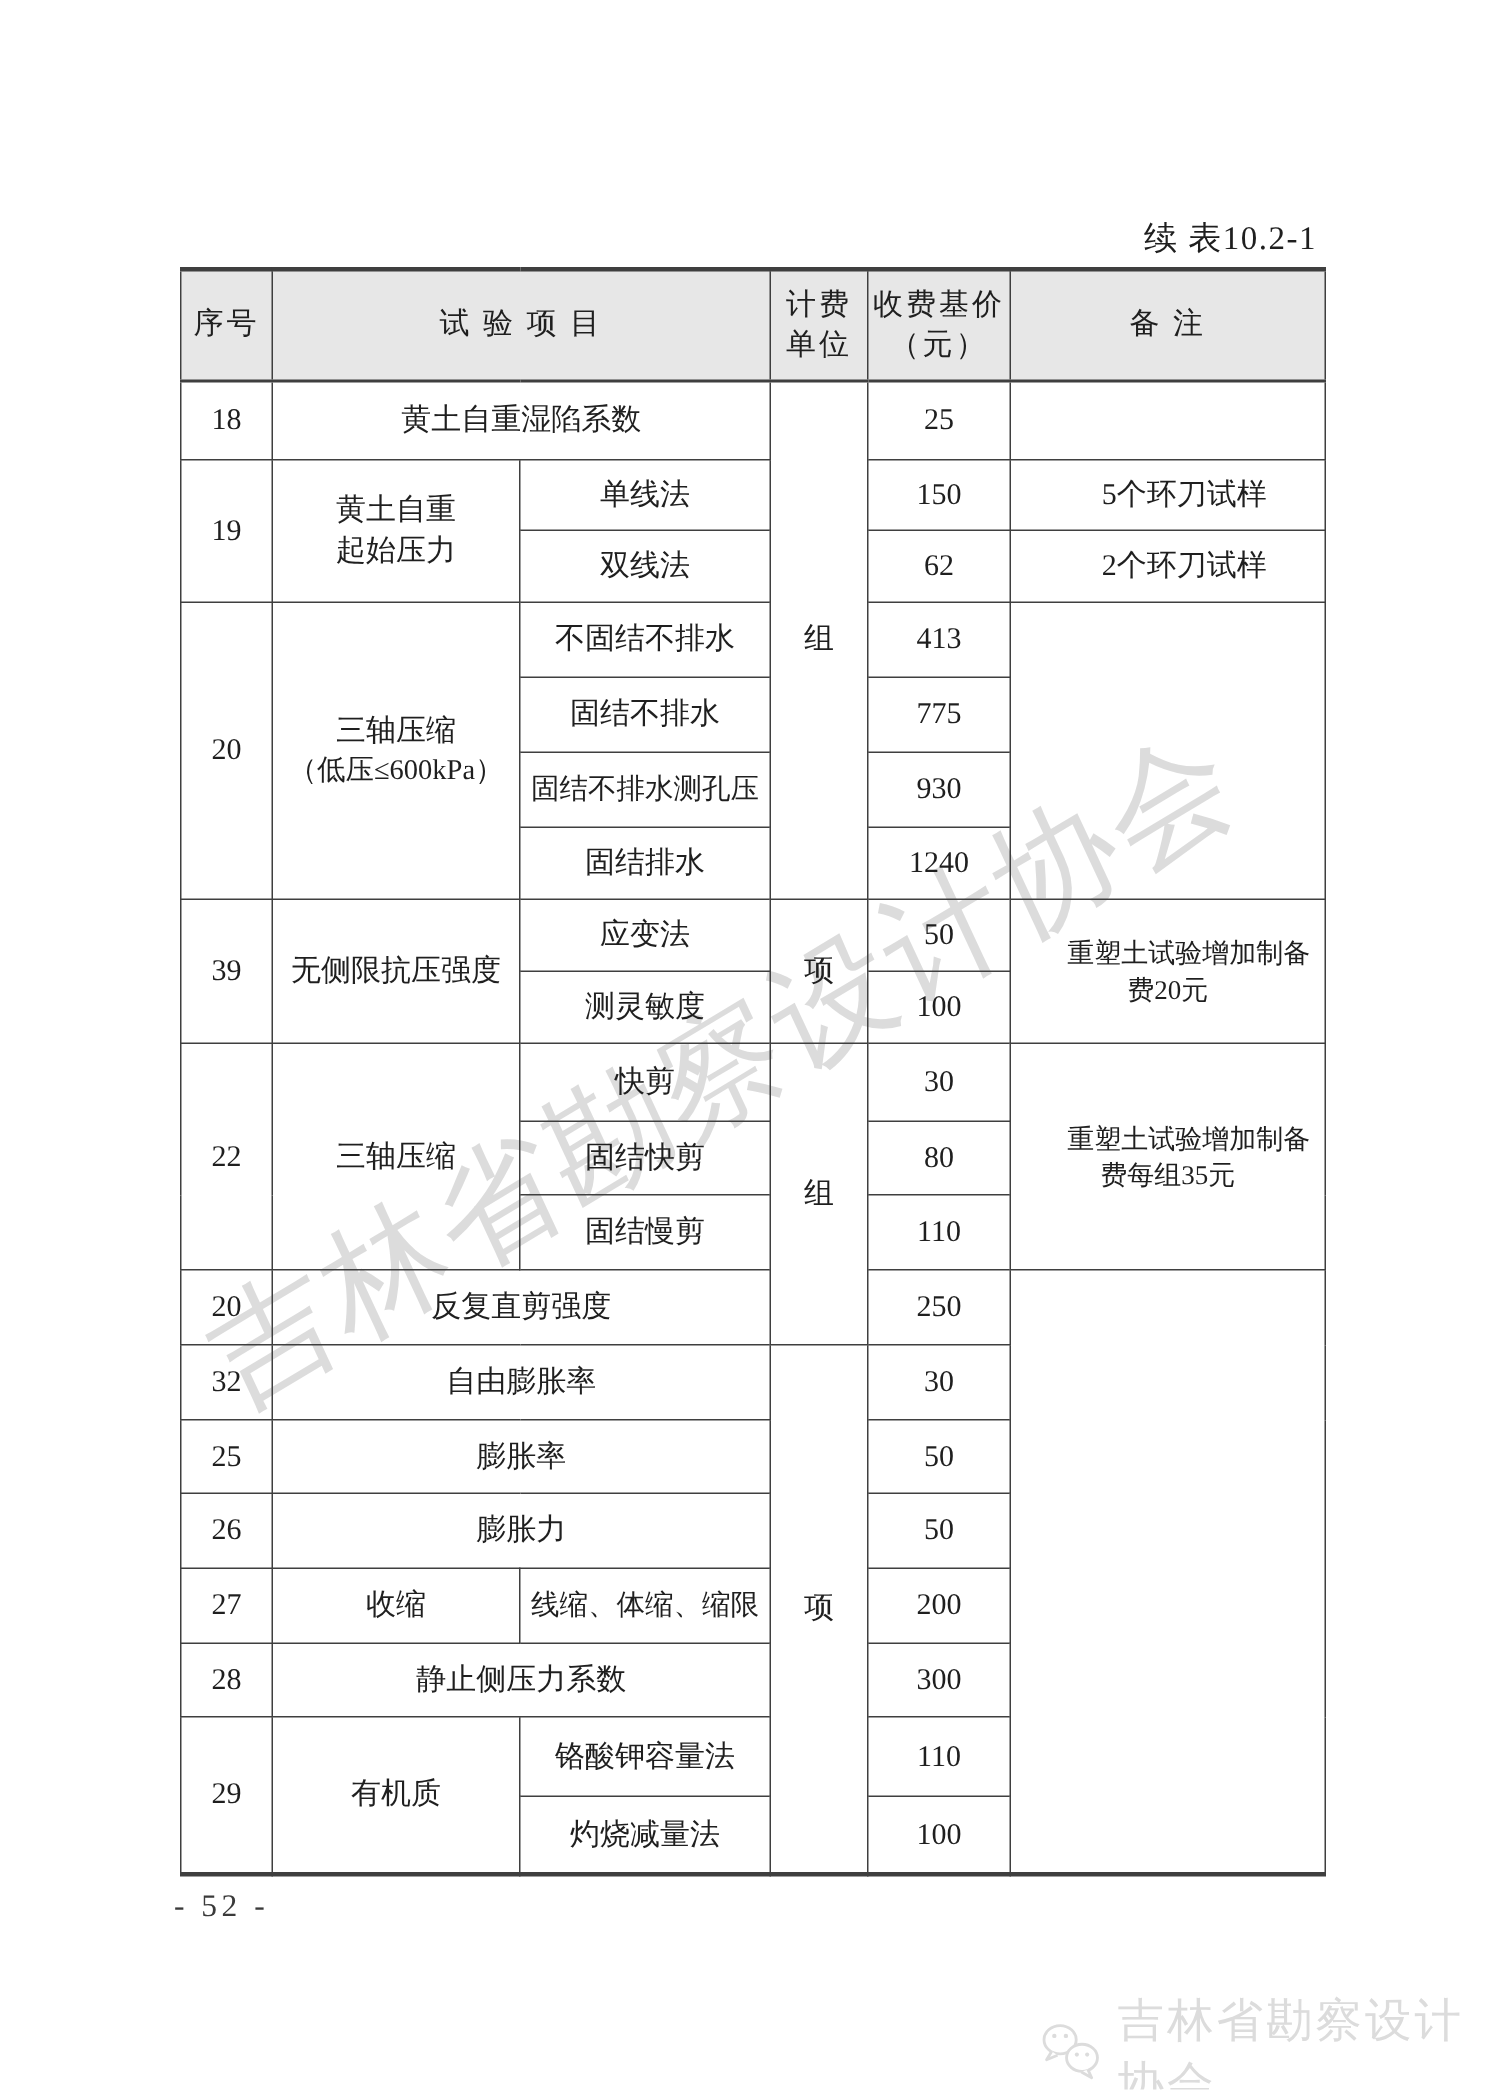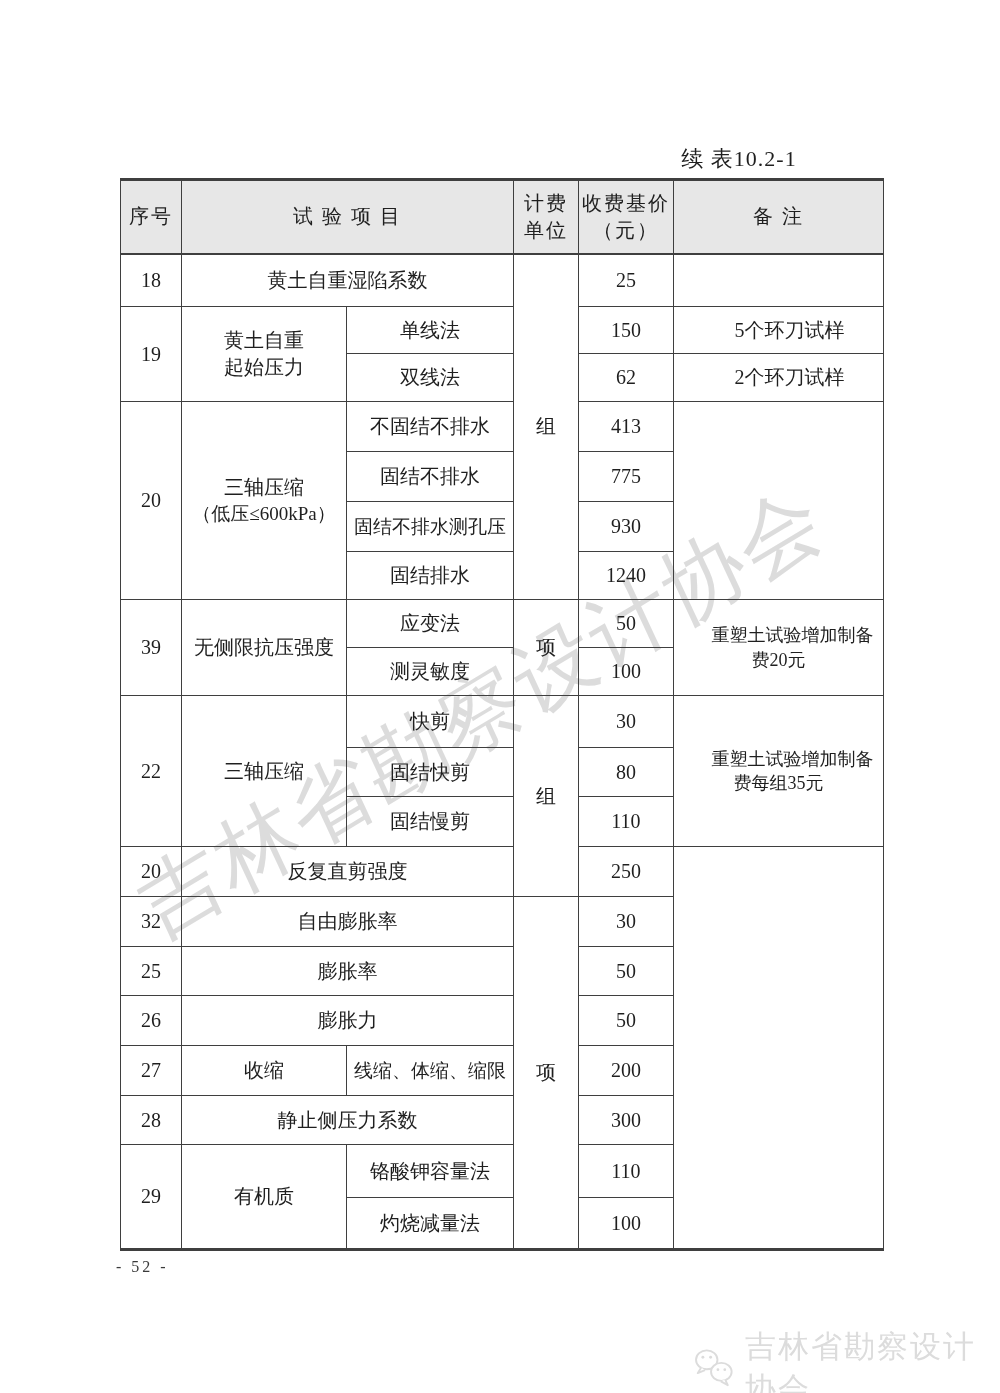--- a/index.html
+++ b/index.html
@@ -5,21 +5,21 @@
   html,body{margin:0;padding:0;}
   body{
     width:1000px;height:1393px;position:relative;overflow:hidden;
     background:#ffffff;
     font-family:"Liberation Serif","DejaVu Serif",serif;
     color:#1f1f1f;
   }
   
   .caption{
     position:absolute;top:144px;left:600px;width:278px;
-    text-align:center;font-size:22px;letter-spacing:1px;
+    text-align:right;font-size:22px;letter-spacing:1px;
   }
   
   .watermark{
     position:absolute;left:122px;top:862px;z-index:0;
     transform:rotate(-31deg) skewX(-6deg);transform-origin:0 0;
     font-size:84px;letter-spacing:3px;white-space:nowrap;
     color:rgba(138,138,138,0.30);
   }
   
   table.fee-table{
@@ -42,21 +42,21 @@
   .two-line span{display:block;}
   .remark-short{text-align:center;padding-left:28px !important;padding-right:6px !important;}
   .remark-long{
     text-align:right;padding:0 8px !important;
     text-indent:28px;font-size:18px !important;line-height:1.8;
   }
   .small-fit{font-size:19px !important;}
   
   .page-no{
     position:absolute;left:116px;top:1258px;
-    font-size:16px;letter-spacing:3px;color:#3a3a3a;
+    font-size:21px;letter-spacing:3px;color:#3a3a3a;
   }
   
   .footer-logo{
     position:absolute;left:693px;top:1326px;
     display:flex;align-items:center;gap:9px;
   }
   .footer-logo .logo-text{
     font-size:31px;letter-spacing:2px;color:#dcdcdc;
     font-family:"Liberation Sans","DejaVu Sans",sans-serif;
   }

